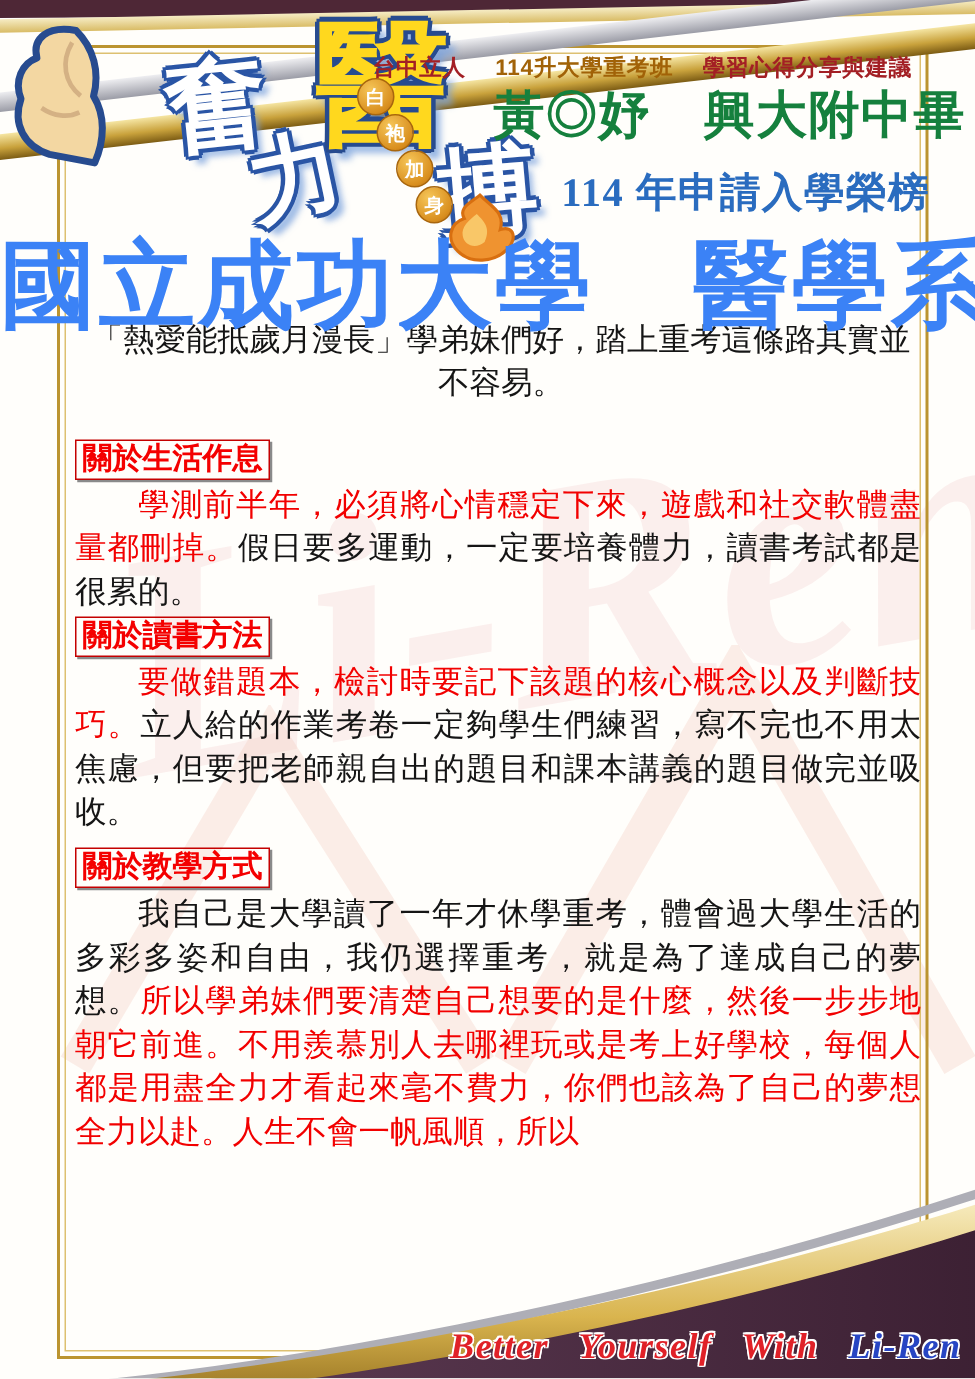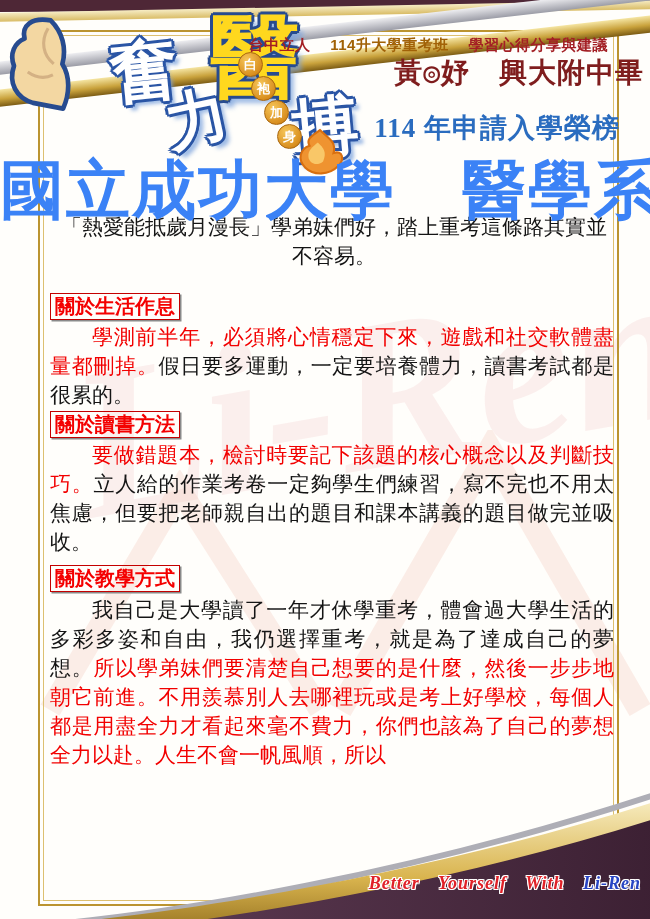--- a/index.html
+++ b/index.html
@@ -44,44 +44,44 @@
          display:flex;align-items:center;justify-content:center;}
   .bd-0{left:238px;top:52px;} .bd-1{left:251px;top:76px;} .bd-2{left:264px;top:100px;} .bd-3{left:277px;top:124px;}
   .arm-icon{position:absolute;left:4px;top:14px;width:78px;height:106px;transform:rotate(-4deg);}
   .flame-icon{position:absolute;left:294px;top:128px;width:54px;height:48px;}
   
   .top-tags{position:absolute;top:36px;right:42px;z-index:5;font-size:15px;font-weight:700;
             letter-spacing:.5px;white-space:nowrap;}
   .top-tags span{margin-left:15px;}
   .tag-red{color:#a31f24;} .tag-blue{color:#a16207;}
   .student-line{position:absolute;top:54px;right:6px;z-index:5;
-                font-family:Liberation Mono, monospace;font-weight:900;font-size:28px;
-                color:#7f1d1d;letter-spacing:1px;white-space:nowrap;}
+                font-family:Liberation Sans, sans-serif;font-weight:900;font-size:34px;
+                color:#15803d;letter-spacing:1px;white-space:nowrap;}
   .subtitle{position:absolute;top:110px;left:330px;width:290px;z-index:5;text-align:right;
             font-family:"Liberation Serif",serif;font-weight:900;font-size:27px;
             color:#2a6cbf;letter-spacing:1px;white-space:nowrap;}
   .school-title{position:absolute;top:147px;left:0;right:0;z-index:5;text-align:center;
             font-family:"Liberation Serif",serif;font-weight:900;font-size:64px;
             color:#3b82f6;letter-spacing:2px;white-space:nowrap;}
   
   .content{position:absolute;left:50px;right:36px;top:212px;z-index:2;
            font-size:21px;line-height:29px;color:#151515;}
   .intro{margin:0 0 0 4px;text-align:center;}
   .section{margin:0;}
   .s1{margin-top:21px;} .s2{} .s3{margin-top:7px;} .s4{margin-top:1px;}
   .sec-title{display:inline-block;margin:0 0 2px 0;padding:0 4px 1px;
              color:#f40000;font-weight:700;font-size:20px;line-height:24px;
              border:1px solid #c40000;box-shadow:1.5px 1.5px 0 #8a8a8a;}
   .sec-para{margin:0;text-indent:42px;text-align:justify;}
   .seg-red{color:#f20000;} .seg-black{color:#151515;}
   
   .swoosh{position:absolute;left:0;bottom:0;width:650px;height:140px;z-index:6;pointer-events:none;}
-  .footer-text{position:absolute;right:9px;bottom:25px;z-index:7;white-space:nowrap;
+  .footer-text{position:absolute;right:9px;bottom:7px;z-index:7;white-space:nowrap;
                font-family:"Liberation Serif",serif;font-style:italic;font-weight:900;
-               font-size:18px;letter-spacing:1px;word-spacing:13px;}
+               font-size:24px;letter-spacing:1px;word-spacing:13px;}
   .f-red{color:#e02128;} .f-blue{color:#2745c3;}
   .f-out{text-shadow:-1px 0 #fff,1px 0 #fff,0 -1px #fff,0 1px #fff,
                      -1px -1px #fff,1px 1px #fff,-1px 1px #fff,1px -1px #fff;}
 </style>
 </head>
 <body>
 
 <div class="wm wm-script">Li-Ren</div>
 <svg class="wm" style="top:470px;left:40px;" width="300" height="250">
   <path d="M10 240 L140 20 L280 240" stroke="rgba(243,200,186,0.30)" stroke-width="22" fill="none"></path>

